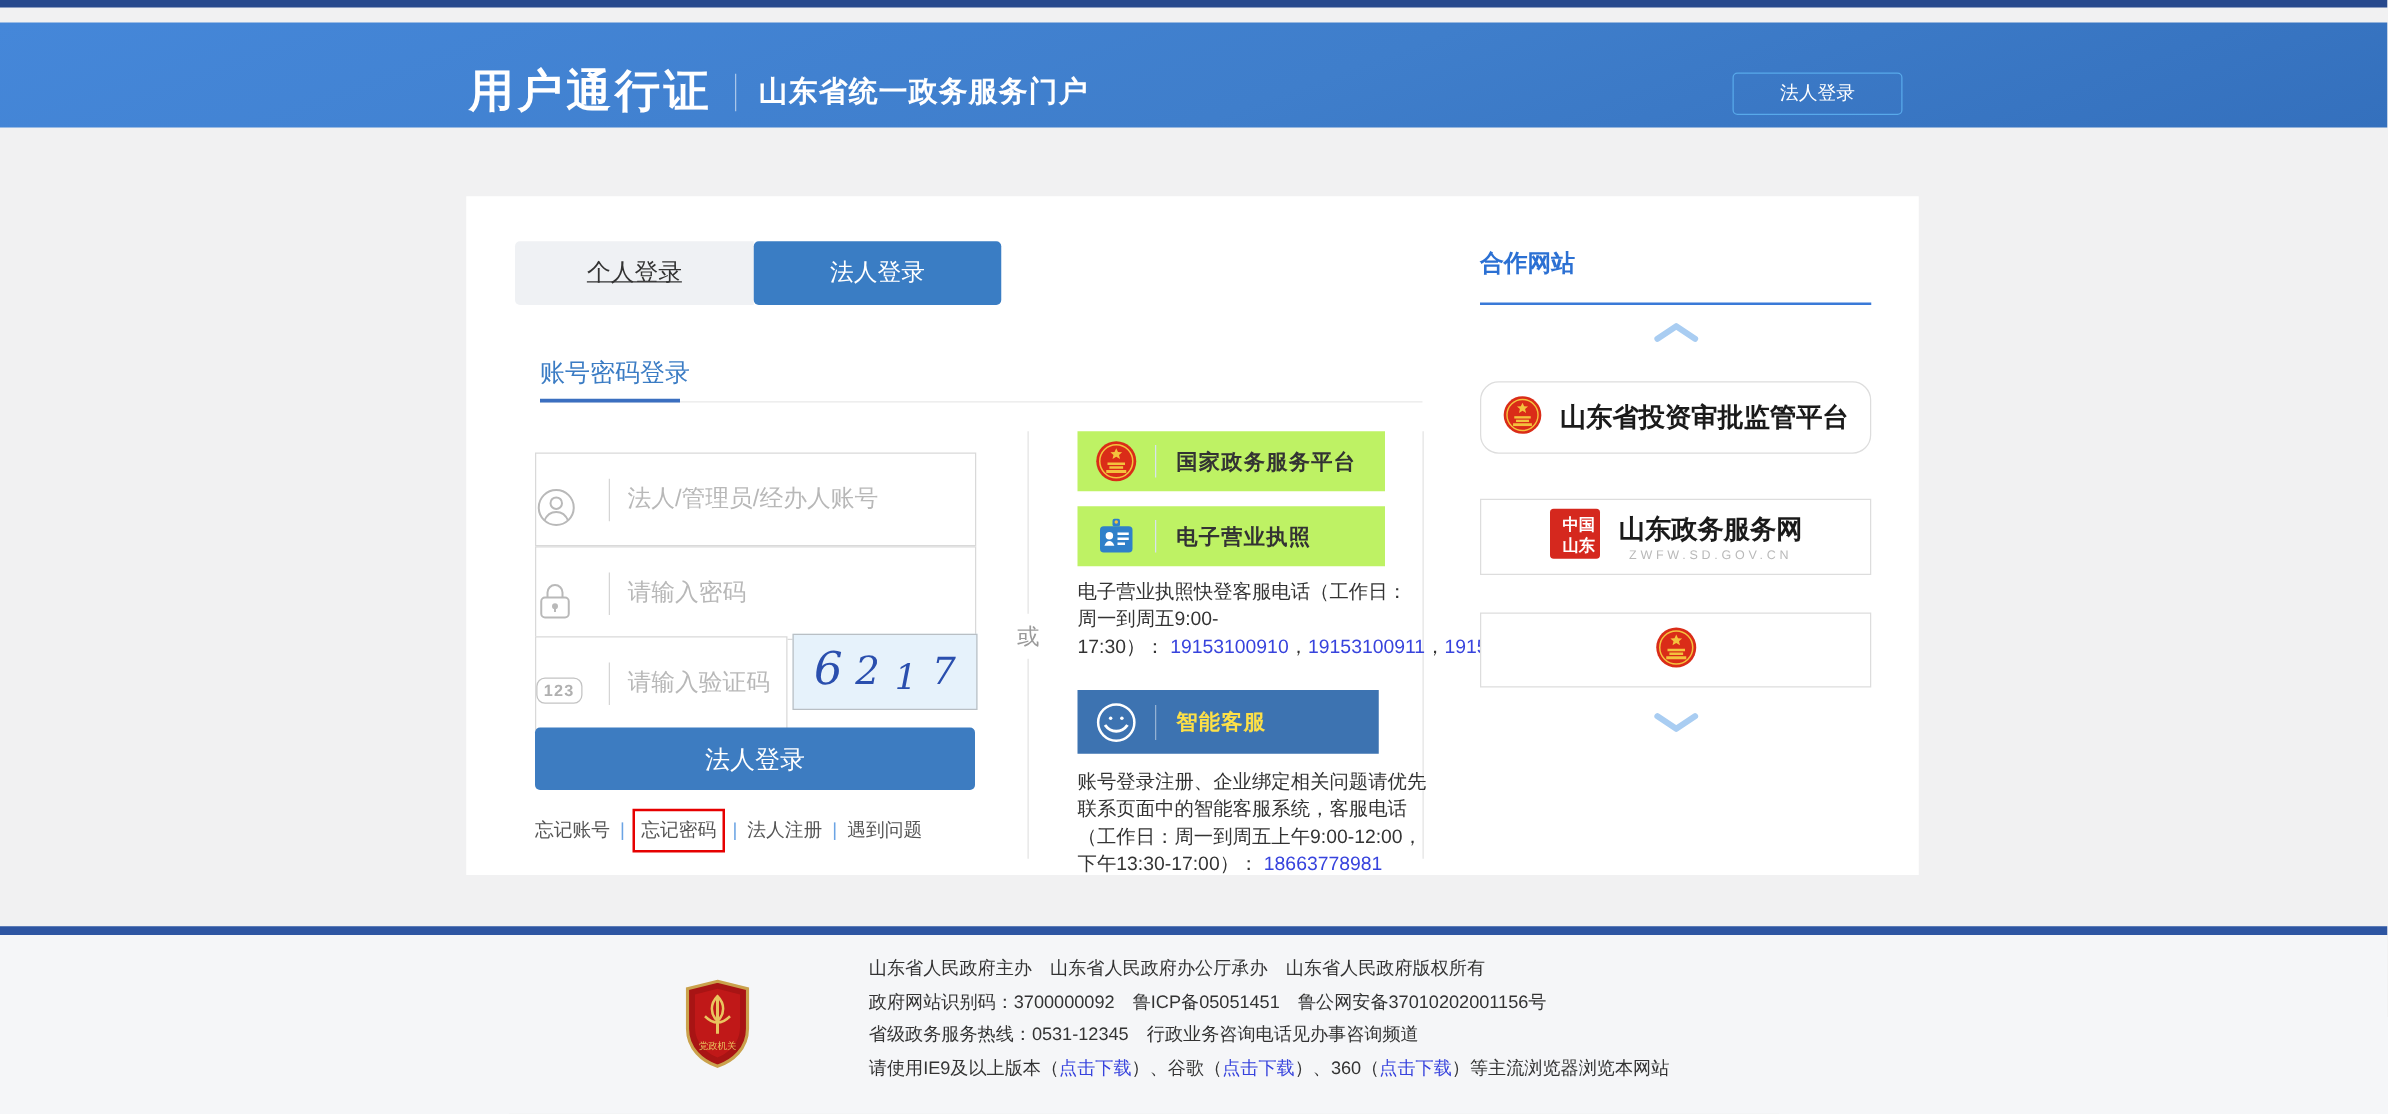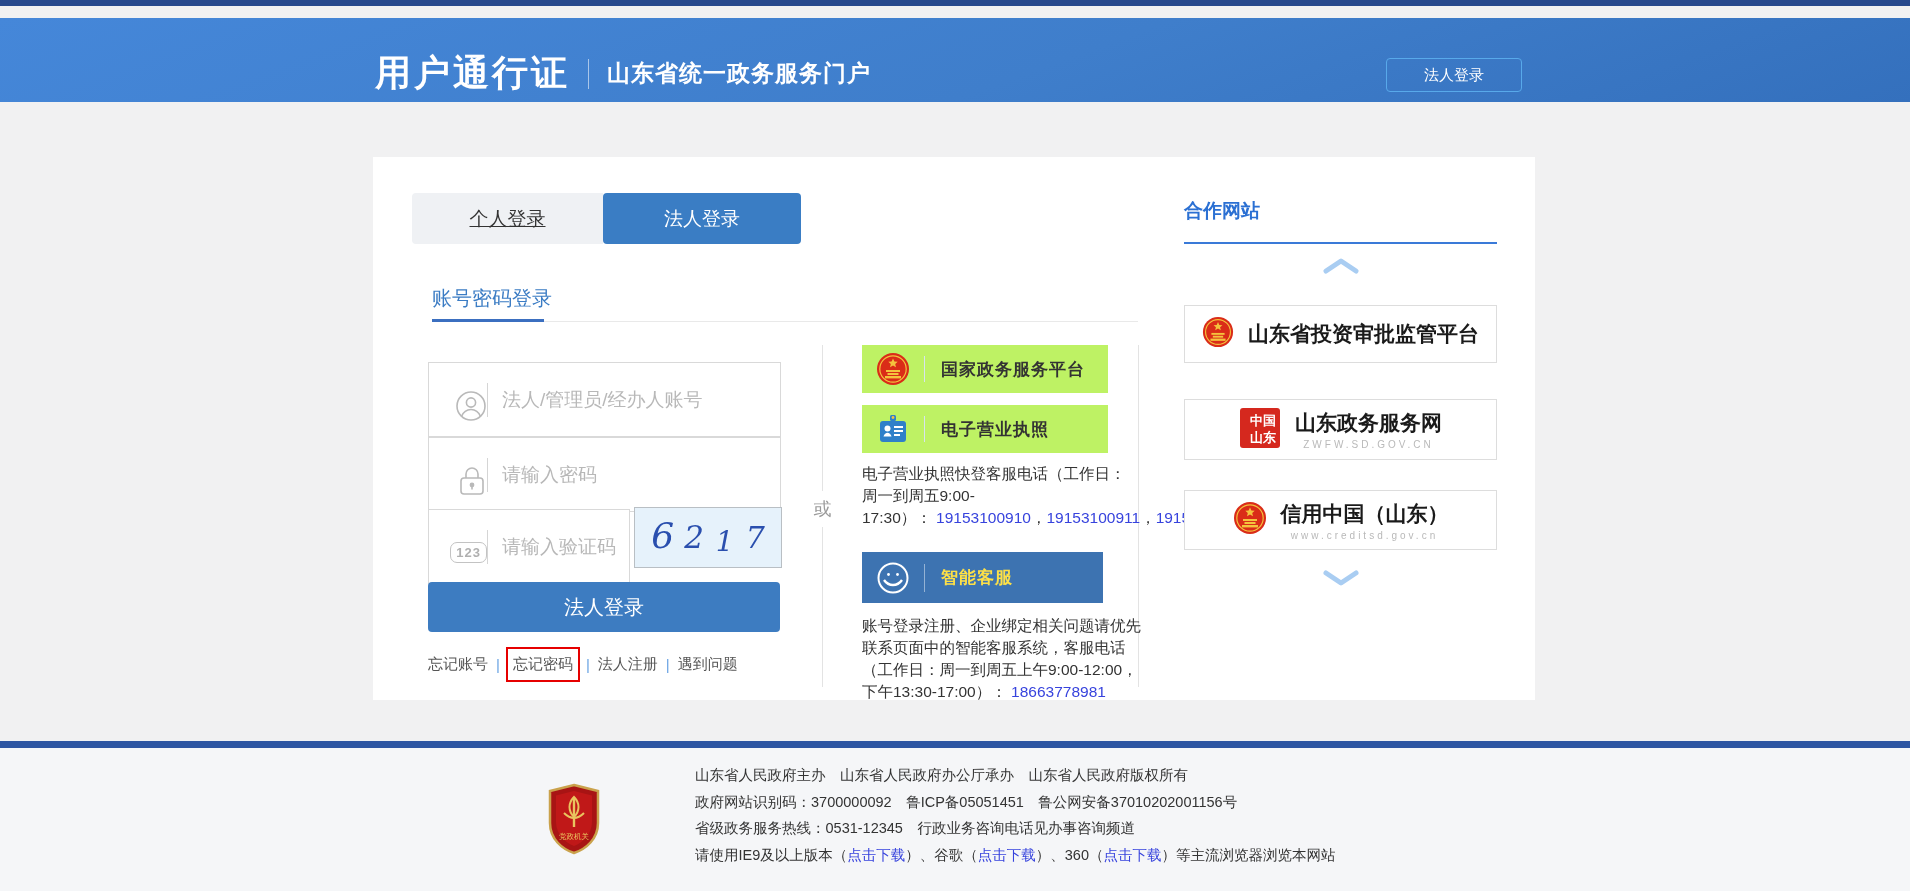--- a/index.html
+++ b/index.html
@@ -30,21 +30,21 @@
   .tab.active { width:198px; background:#3a7dc4; color:#fff; border-radius:4px; }
 
   
   .method-title { position:absolute; left:59px; top:128px; font-size:20px; color:#3b7cc4; }
   .method-underline { position:absolute; left:59px; top:162px; width:112px; height:3px; background:#3b6fc0; }
   .method-hr { position:absolute; left:59px; top:164px; width:706px; height:1px; background:#e9e9e9; }
 
   
   .field { position:absolute; left:55px; width:353px; height:75px; border:1px solid #d9d9d9; background:#fff;
            display:flex; align-items:center; }
-  .field .icon-wrap { width:58px; display:flex; justify-content:flex-end; align-items:center; color:#b9b9b9;margin-top:12px; }
+  .field .icon-wrap { width:58px; display:flex; justify-content:flex-start; align-items:center; color:#b9b9b9;margin-top:12px; }
   .field .sep { width:1px; height:34px; background:#d5d5d5; margin-right:14px; }
   .field input { flex:1; border:none; outline:none; font-size:19px; color:#333; background:transparent; min-width:0; }
   .field input::placeholder { color:#b8b8b8; }
   .f-account { top:205px; }
   .f-password { top:280px; }
   .f-captcha { top:352px; width:202px; }
   .icon-123 { font-size:13px; color:#b0b0b0; border:1px solid #c3c3c3; border-radius:7px; padding:2px 5px;
               letter-spacing:1px; font-weight:bold; }
   .captcha-box { position:absolute; left:261px; top:350px; width:148px; height:61px; background:#e6f2fb;
                  border:1px solid #b9bfc4; display:flex; align-items:center; justify-content:center; cursor:pointer; }
@@ -85,21 +85,21 @@
   .note2 { margin-top:12px; width:290px; font-size:15.5px; color:#333; line-height:22px; }
 
   
   .rightcol { position:absolute; left:811px; top:41px; width:313px; }
   .partners-title { font-size:19px; font-weight:bold; color:#2b70d3; }
   .partners-underline { margin-top:18px; width:313px; height:2px; background:#3a7ad8; }
   .chev { display:flex; justify-content:center; margin-top:14px; cursor:pointer; }
   .chev svg { display:block; }
   .site-box { margin-top:0; width:313px; height:58px; border:1px solid #ddd; background:#fff; display:flex;
               align-items:center; justify-content:center; cursor:pointer; }
-  .sb1 { margin-top:31px; }
+  .sb1 { margin-top:31px;border-radius:15px; }
   .sb2 { margin-top:36px; height:61px; }
   .sb3 { margin-top:30px; height:60px; }
   .site-text { margin-left:14px; text-align:center; }
   .site-name { font-family:"Liberation Serif","DejaVu Serif",serif; font-weight:bold; font-size:21px; color:#1a1a1a; }
   .site-sub { font-size:10px; color:#b9b9b9; letter-spacing:3px; margin-top:2px; }
   .chev-down { margin-top:20px; }
 
   
   .footer-bar { position:absolute; left:0; top:741px; width:100%; height:7px; background:#2d55a2; }
   .footer { position:absolute; left:0; top:748px; width:100%; height:143px; background:#f5f6f8; }
@@ -290,24 +290,20 @@
         <div class="site-box sb3">
           <span>
             <svg width="34" height="34" viewBox="0 0 34 34">
               <circle cx="17" cy="17" r="16" fill="#da2c18"></circle>
               <circle cx="17" cy="17" r="13.2" fill="none" stroke="#f4c23d" stroke-width="1.2"></circle>
               <path d="M17 6.5l1.4 3 3.3.3-2.5 2.2.8 3.2-3-1.8-3 1.8.8-3.2-2.5-2.2 3.3-.3z" fill="#f4c23d"></path>
               <rect x="10" y="18" width="14" height="2" fill="#f4c23d"></rect>
               <rect x="11.5" y="21" width="11" height="2" fill="#f4c23d"></rect>
               <rect x="9" y="24" width="16" height="2.4" fill="#f4c23d"></rect>
             </svg>
-          </span>
-          <span class="site-text">
-            <div class="site-name">信用中国（山东）</div>
-            <div class="site-sub">www.creditsd.gov.cn</div>
           </span>
         </div>
 
         <div class="chev chev-down">
           <svg width="38" height="16" viewBox="0 0 38 16">
             <polyline points="4,3 19,13 34,3" fill="none" stroke="#a9cdf2" stroke-width="5" stroke-linecap="round" stroke-linejoin="round"></polyline>
           </svg>
         </div>
       </div>
 

